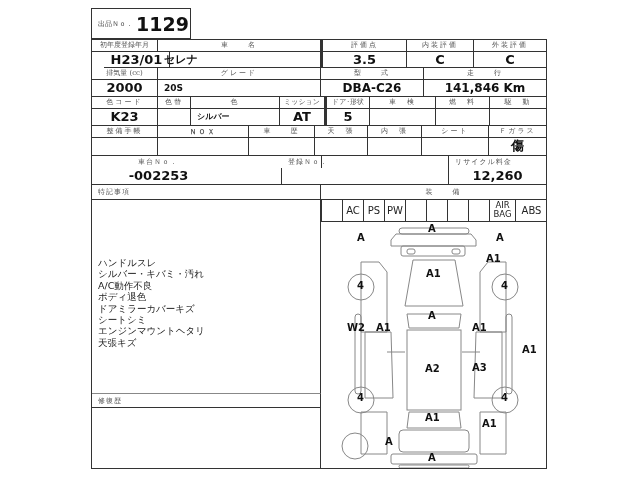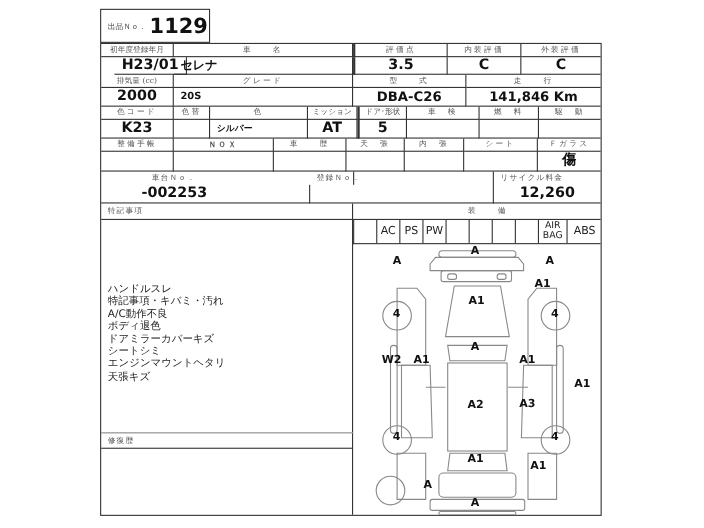--- a/index.html
+++ b/index.html
@@ -97,21 +97,21 @@
     <div class="eq" style="left:105px;top:0;width:21px;height:21px;"></div>
     <div class="eq" style="left:126px;top:0;width:21px;height:21px;"></div>
     <div class="eq" style="left:147px;top:0;width:21px;height:21px;"></div>
     <div class="eq" style="left:168px;top:0;width:26px;height:21px;font-size:8.5px;line-height:9px;padding-top:1px;white-space:normal;">AIR BAG</div>
     <div class="eq" style="left:194px;top:0;width:31px;height:21px;border-right:none;">ABS</div>
   </div>
 
   <div class="abs" style="left:0;top:160px;width:229px;height:193px;border-right:1px solid #333;">
     <div style="position:absolute;left:6px;top:57px;">
       <div class="note">ハンドルスレ</div>
-      <div class="note">特記事項・キバミ・汚れ</div>
+      <div class="note">シルバー・キバミ・汚れ</div>
       <div class="note">A/C動作不良</div>
       <div class="note">ボディ退色</div>
       <div class="note">ドアミラーカバーキズ</div>
       <div class="note">シートシミ</div>
       <div class="note">エンジンマウントヘタリ</div>
       <div class="note">天張キズ</div>
     </div>
   </div>
 
   <div class="abs lbl" style="left:0;top:353px;width:229px;height:15px;line-height:14px;border-top:1px solid #888;border-bottom:1px solid #333;border-right:1px solid #333;">修復歴</div>

